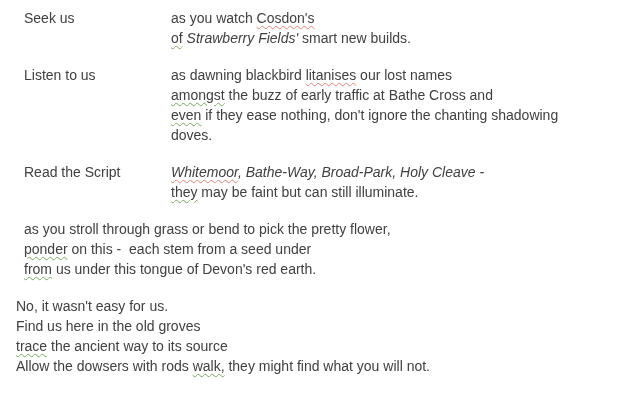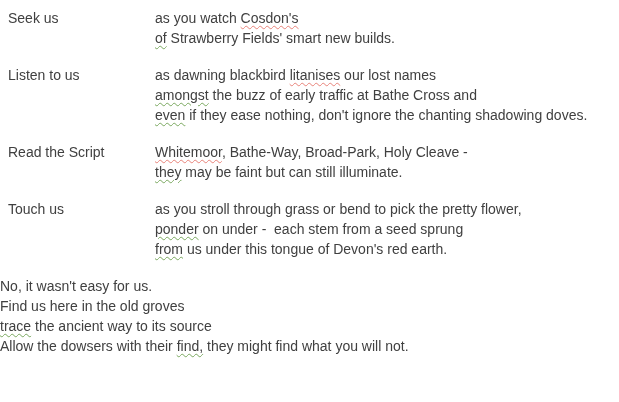--- a/index.html
+++ b/index.html
@@ -12,21 +12,21 @@
     height: 402px;
     overflow: hidden;
     font-family: "Liberation Sans", "DejaVu Sans", sans-serif;
     font-size: 14px;
     color: var(--text-color, #404040);
   }
   .page {
     box-sizing: border-box;
     width: 588px;
     height: 402px;
-    padding: 8px 0 0 8px;
+    padding: 8px 0 0 24px;
     background: var(--page-bg, #ffffff);
   }
   .stanza-row {
     display: flex;
     align-items: flex-start;
     margin-bottom: 17px;
   }
   .stanza-label {
     flex: 0 0 147px;
     width: 147px;
@@ -39,20 +39,21 @@
     line-height: 20px;
     white-space: pre-wrap;
   }
   .footer {
     width: 619px;
     margin-left: -8px;
   }
   .footer .line {
   }
   .it {
+    font-style: italic;
   }
   .sq-red {
     text-decoration: underline;
     text-decoration-style: wavy;
     text-decoration-color: var(--spell-color, #e8837a);
     text-decoration-thickness: 1px;
     text-underline-offset: 2px;
   }
   .sq-green {
     text-decoration: underline;
@@ -86,27 +87,26 @@
 
   <div class="stanza-row">
     <div class="stanza-label">Read the Script</div>
     <div class="stanza-lines">
           <div class="line"><span class="it sq-red">Whitemoor</span><span class="it">, Bathe-Way, Broad-Park, Holy Cleave -</span></div>
           <div class="line"><span class="sq-green">they</span><span> may be faint but can still illuminate.</span></div>
         </div>
   </div>
 
   <div class="stanza-row">
-    <div class="stanza-label">Touch us</div>
     <div class="stanza-lines">
           <div class="line"><span>as you stroll through grass or bend to pick the pretty flower,</span></div>
-          <div class="line"><span class="sq-green">ponder</span><span> on under -  each stem from a seed sprung</span></div>
+          <div class="line"><span class="sq-green">ponder</span><span> on this -  each stem from a seed under</span></div>
           <div class="line"><span class="sq-green">from</span><span> us under this tongue of Devon's red earth.</span></div>
         </div>
   </div>
 </div>
   <div id="closing" class="footer">
       <div class="line"><span>No, it wasn't easy for us.</span></div>
       <div class="line"><span>Find us here in the old groves</span></div>
       <div class="line"><span class="sq-green">trace</span><span> the ancient way to its source</span></div>
-      <div class="line"><span>Allow the dowsers with their </span><span class="sq-green">find,</span><span> they might find what you will not.</span></div>
+      <div class="line"><span>Allow the dowsers with rods </span><span class="sq-green">walk,</span><span> they might find what you will not.</span></div>
     </div>
 </div>
 
 </body></html>

